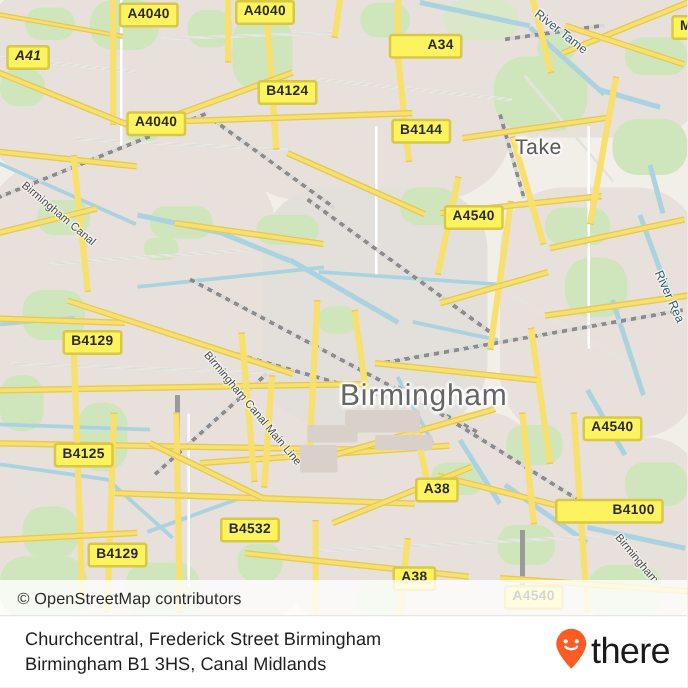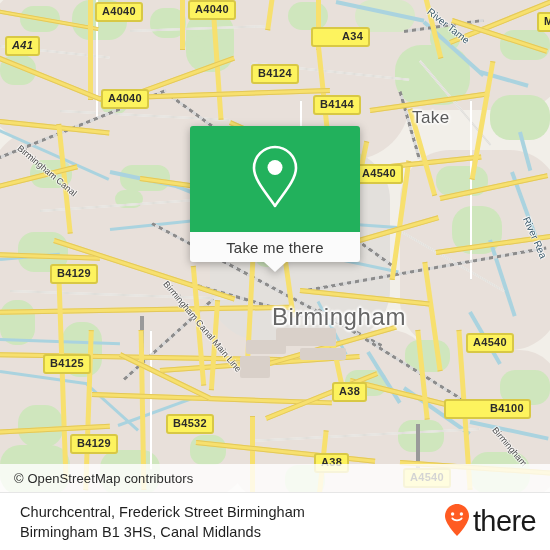--- a/index.html
+++ b/index.html
@@ -306,54 +306,40 @@
     <div class="waterlabel" style="left:432px;top:6px;transform:rotate(38deg);">River Tame</div>
     <div class="waterlabel" style="left:531px;top:215px;transform:rotate(66deg);">River Rea</div>
 
     <div class="placelabel" style="left:272px;top:303px;">Birmingham</div>
     <div class="townlabel" style="left:412px;top:108px;">Take</div>
 
     <div class="shield" style="left:95px;top:2px;">A4040</div>
     <div class="shield" style="left:188px;top:0px;">A4040</div>
     <div class="shield" style="left:311px;top:27px;padding-left:29px;">A34</div>
     <div class="shield" style="left:537px;top:12px;">M6</div>
-    <div class="shield" style="left:206px;top:64px;margin-left:45px;">B4124</div>
+    <div class="shield" style="left:206px;top:64px;">B4124</div>
     <div class="shield" style="left:5px;top:36px;font-style:italic;">A41</div>
     <div class="shield" style="left:101px;top:89px;">A4040</div>
     <div class="shield" style="left:313px;top:95px;">B4144</div>
     <div class="shield" style="left:355px;top:164px;">A4540</div>
     <div class="shield" style="left:50px;top:264px;">B4129</div>
     <div class="shield" style="left:466px;top:333px;">A4540</div>
     <div class="shield" style="left:43px;top:354px;">B4125</div>
     <div class="shield" style="left:332px;top:382px;">A38</div>
     <div class="shield" style="left:444px;top:399px;padding-left:44px;">B4100</div>
-    <div class="shield" style="left:166px;top:414px;">B4532</div>
+    <div class="shield" style="left:176px;top:414px;">B4532</div>
     <div class="shield" style="left:70px;top:434px;">B4129</div>
     <div class="shield" style="left:314px;top:453px;">A38</div>
     <div class="shield" style="left:403px;top:468px;">A4540</div>
 
     <div id="attribution">
       <span>© OpenStreetMap contributors</span>
     </div>
   </div>
 
-  <div id="popup">
-    <div id="popup-green">
-      <span>
-        <svg width="52" height="66" viewBox="0 0 52 66" fill="none" aria-hidden="true">
-          <path d="M26 3 C14.4 3 5 12.4 5 24 C5 36 18 50 26 62 C34 50 47 36 47 24 C47 12.4 37.6 3 26 3 Z" stroke="#ffffff" stroke-width="2.6" fill="none" stroke-linejoin="round"></path>
-          <circle cx="26" cy="23.5" r="7.5" fill="#ffffff"></circle>
-        </svg>
-      </span>
-    </div>
-    <div id="popup-bar">
-      <span>Take me there</span>
-    </div>
-    <div id="popup-tail"></div>
-  </div>
 
   <div id="footer">
     <div id="footer-text">
       <div>Churchcentral, Frederick Street Birmingham</div>
       <div>Birmingham B1 3HS, Canal Midlands</div>
     </div>
     <div id="logo">
       <span>
         <svg width="26" height="34" viewBox="0 0 26 34" aria-hidden="true">
           <path d="M13 1 C6.4 1 1 6.4 1 13 C1 21 13 33 13 33 C13 33 25 21 25 13 C25 6.4 19.6 1 13 1 Z" fill="#ff5b22"></path>

